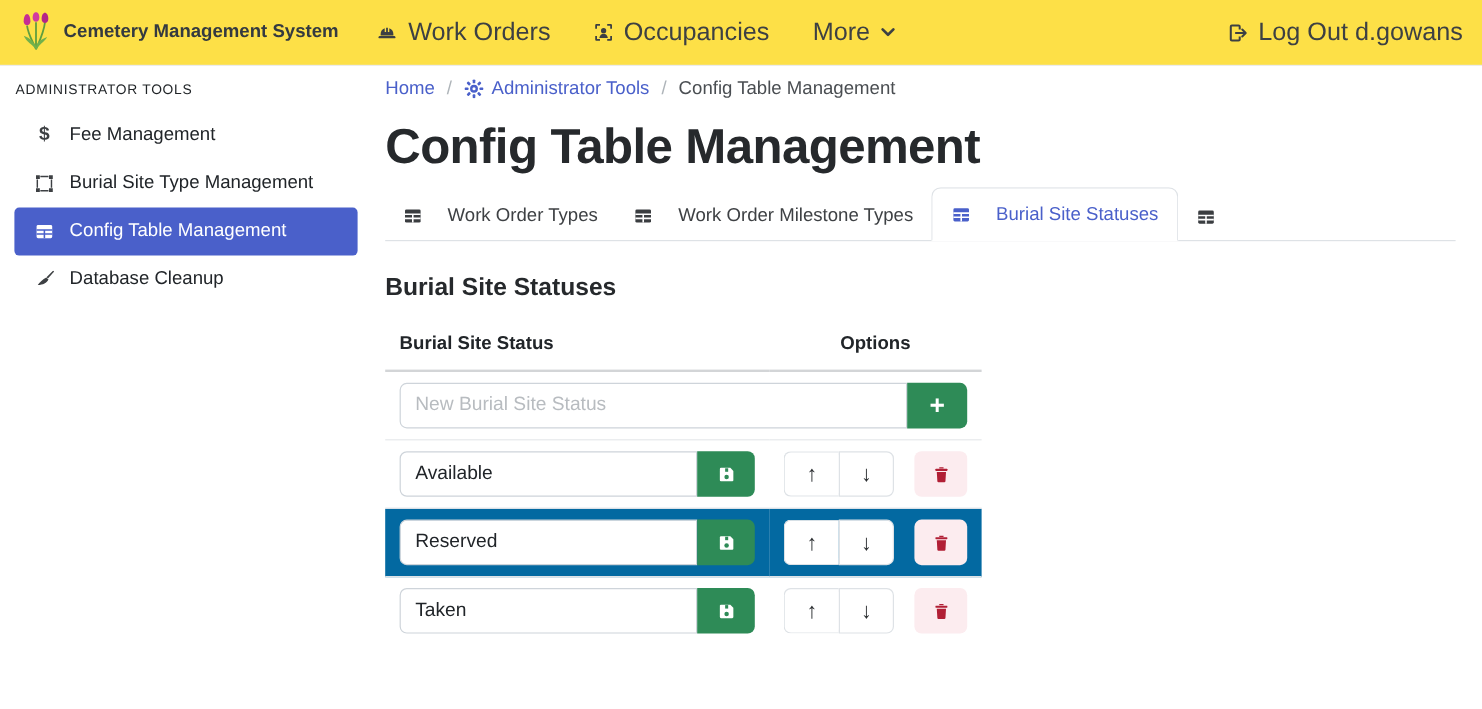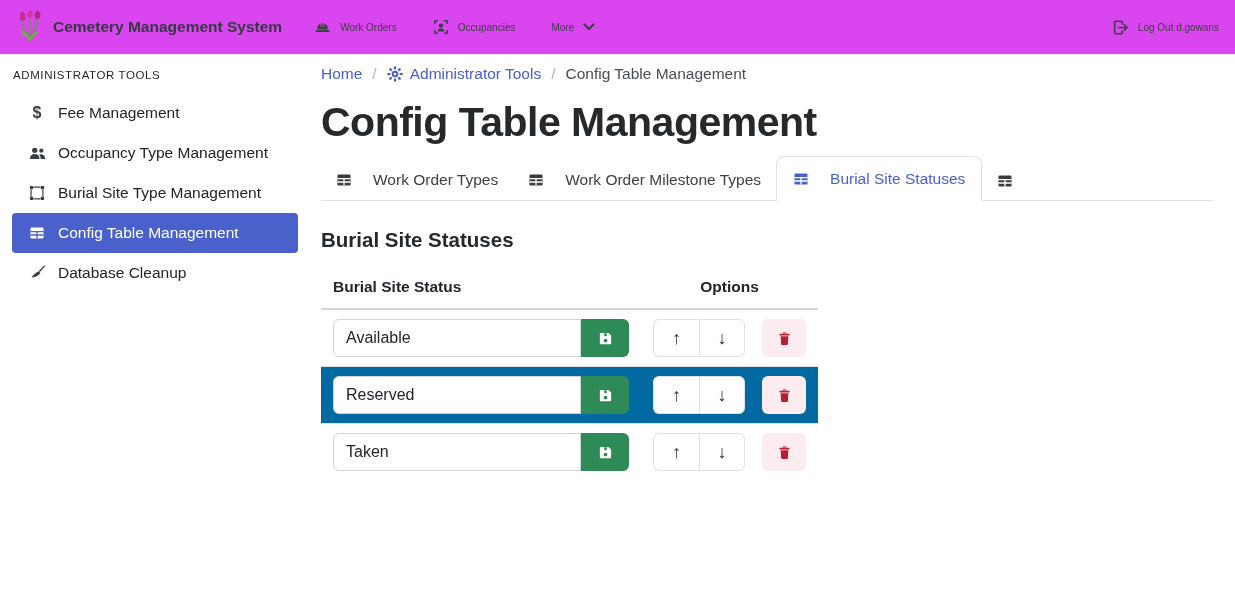--- a/index.html
+++ b/index.html
@@ -1,25 +1,25 @@
 <!DOCTYPE html>
 <html><head>
 <meta charset="utf-8">
 <style>
   * { margin:0; padding:0; box-sizing:border-box; }
   html,body { width:1235px; height:591px; overflow:hidden; background:#fff;
     font-family:"Liberation Sans","DejaVu Sans",sans-serif; color:#212529; }
 
   
-  .navbar { height:55px; background:#d946ef; border-bottom:1px solid #ececec;
+  .navbar { height:55px; background:#fde047; border-bottom:1px solid #ececec;
     display:flex; align-items:center; padding:0 16px; }
   .brand { display:flex; align-items:center; gap:9px; cursor:pointer; }
   .brand-text { font-size:15.5px; font-weight:700; color:#343a40; }
   .nav-links { display:flex; align-items:center; margin-left:32px; gap:36px; }
-  .nav-link { display:flex; align-items:center; gap:9px; font-size:10px;
+  .nav-link { display:flex; align-items:center; gap:9px; font-size:21px;
     color:#3d4043; text-decoration:none; cursor:pointer; }
   .nav-link svg { display:block; }
   .navbar-right { margin-left:auto; }
   .icon { display:inline-flex; align-items:center; justify-content:center; }
 
   
   .layout { display:flex; height:536px; }
   .sidebar { width:310px; flex:0 0 310px; padding:14px 12px 0 12px; }
   .sidebar-heading { font-size:11.5px; letter-spacing:.6px; color:#1f2326;
     padding-left:1px; margin-bottom:12px; }
@@ -155,31 +155,20 @@
 <div class="layout">
 
   <aside class="sidebar">
     <div class="sidebar-heading">ADMINISTRATOR TOOLS</div>
 
     <a class="side-item">
       <span class="icon dollar">$</span>
       <span>Fee Management</span>
     </a>
 
-    <a class="side-item">
-      <span class="icon">
-        <svg width="17" height="17" viewBox="0 0 16 16" fill="currentColor">
-          <circle cx="5.4" cy="5" r="2.5"></circle>
-          <path d="M.9 12.6c0-2.6 2-4.1 4.5-4.1s4.5 1.5 4.5 4.1v.6H.9z"></path>
-          <circle cx="11.6" cy="5.3" r="2"></circle>
-          <path d="M11.1 8.8c2.3 0 4 1.5 4 3.7v.7h-4.2c.2-1.7-.3-3.1-1.4-4.1.5-.2 1-.3 1.6-.3z"></path>
-        </svg>
-      </span>
-      <span>Occupancy Type Management</span>
-    </a>
 
     <a class="side-item">
       <span class="icon">
         <svg width="16" height="16" viewBox="0 0 16 16" fill="currentColor">
           <path d="M1 1h3.2v3.2H1zM11.8 1H15v3.2h-3.2zM1 11.8h3.2V15H1zM11.8 11.8H15V15h-3.2z"></path>
           <path d="M4.6 2.1h6.8M4.6 13.9h6.8M2.1 4.6v6.8M13.9 4.6v6.8" stroke="currentColor" stroke-width="1.2" fill="none"></path>
         </svg>
       </span>
       <span>Burial Site Type Management</span>
     </a>
@@ -275,20 +264,30 @@
     <h2 class="section-title">Burial Site Statuses</h2>
 
     <table class="cfg">
       <thead>
         <tr>
           <th>Burial Site Status</th>
           <th class="opt-col">Options</th>
         </tr>
       </thead>
       <tbody>
+        <tr>
+          <td colspan="2">
+            <div class="input-group full">
+              <input type="text" placeholder="New Burial Site Status" style="">
+              <button class="btn btn-attach btn-add">
+                  <span>+</span>
+                </button>
+            </div>
+          </td>
+        </tr>
 
         <tr>
           <td>
             <div class="input-group">
               <input type="text" value="Available" style="">
               <button class="btn btn-attach">
                 <span class="icon">
                   <svg width="15" height="15" viewBox="0 0 16 16">
                       <path d="M3 2h8.3L14 4.7V13a1 1 0 0 1-1 1H3a1 1 0 0 1-1-1V3a1 1 0 0 1 1-1z" fill="#fff"></path>
                       <rect x="6.7" y="2.4" width="2.7" height="3.1" fill="var(--green)"></rect>

